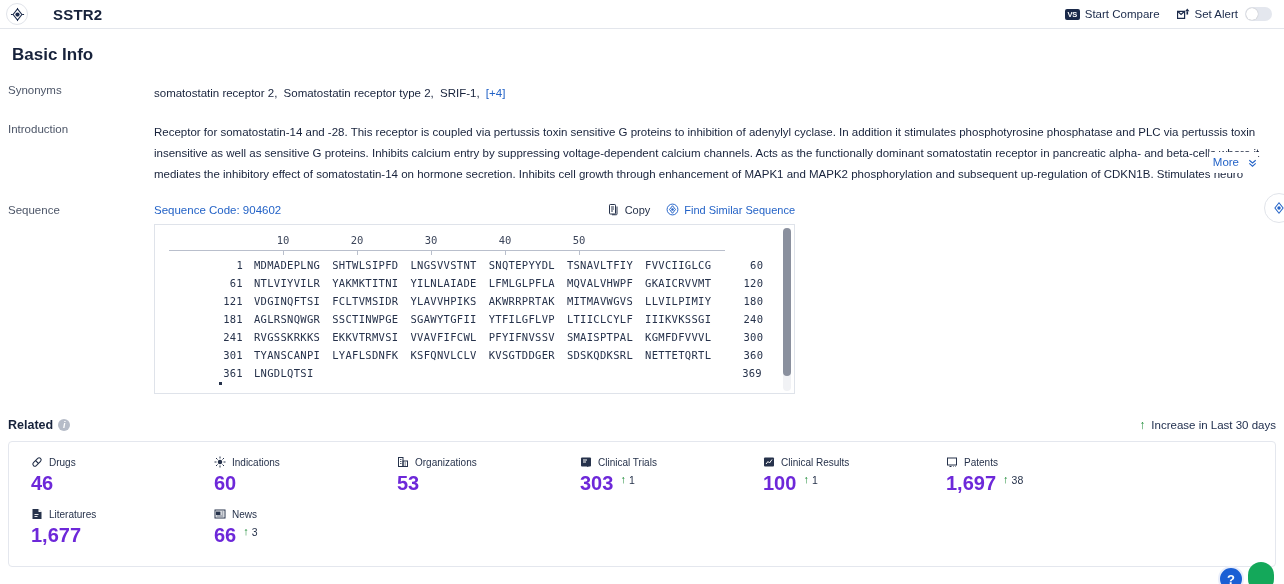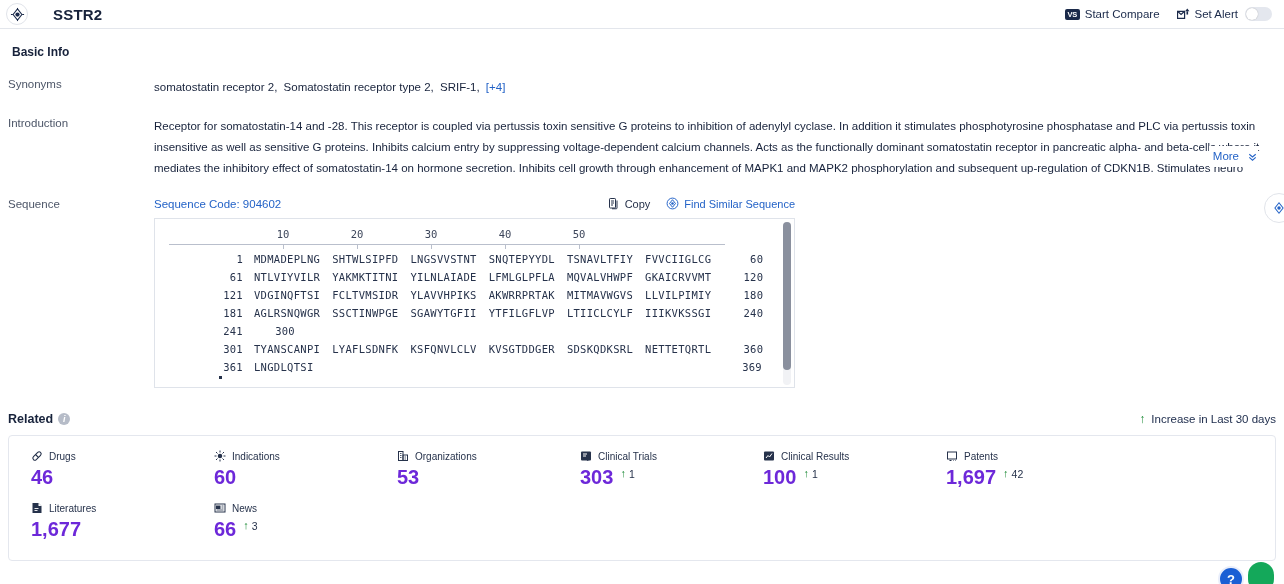--- a/index.html
+++ b/index.html
@@ -48,21 +48,21 @@
   .toggle::after {
     content: ""; position: absolute; left: 1px; top: 1px;
     width: 12px; height: 12px; border-radius: 50%; background: #fff;
     box-shadow: 0 0 1px rgba(0,0,0,.35);
   }
 
   
   .body-wrap { padding: 0 8px; position: relative; }
 
   .section-title {
-    font-size: 12px; font-weight: bold; color: #17223b;
+    font-size: 17px; font-weight: bold; color: #17223b;
     margin: 16px 0 0 0; padding-left: 4px;
   }
 
   
   .info-row { display: flex; align-items: flex-start; margin-top: 18px; }
   .info-label {
     width: 146px; flex: none; font-size: 11.5px; color: #4d5668;
     padding-top: 1px;
   }
   .info-value { flex: 1; font-size: 11.5px; color: #17223b; line-height: 21px; }
@@ -327,20 +327,28 @@
                   <span>SSCTINWPGE</span>
                   <span>SGAWYTGFII</span>
                   <span>YTFILGFLVP</span>
                   <span>LTIICLCYLF</span>
                   <span>IIIKVKSSGI</span>
                 </span>
                 <span class="seq-idx-r">240</span>
               </div>
               <div class="seq-line">
                 <span class="seq-idx-l">241</span>
+                <span class="seq-chunks">
+                  <span>RVGSSKRKKS</span>
+                  <span>EKKVTRMVSI</span>
+                  <span>VVAVFIFCWL</span>
+                  <span>PFYIFNVSSV</span>
+                  <span>SMAISPTPAL</span>
+                  <span>KGMFDFVVVL</span>
+                </span>
                 <span class="seq-idx-r">300</span>
               </div>
               <div class="seq-line">
                 <span class="seq-idx-l">301</span>
                 <span class="seq-chunks">
                   <span>TYANSCANPI</span>
                   <span>LYAFLSDNFK</span>
                   <span>KSFQNVLCLV</span>
                   <span>KVSGTDDGER</span>
                   <span>SDSKQDKSRL</span>
@@ -466,21 +474,21 @@
                 <rect x="3" y="4" width="18" height="14"></rect>
                 <path d="M7 21h4M15 21h1M19 21h1" stroke-width="2.4"></path>
               </svg>
             </span>
             <span>Patents</span>
           </div>
           <div class="stat-value-row">
             <span class="stat-value">1,697</span>
             <span class="stat-delta">
               <span class="up-arrow">↑</span>
-              <span class="dnum">42</span>
+              <span class="dnum">38</span>
             </span>
           </div>
         </div>
         <div class="stat">
           <div class="stat-label">
             <span>
               <svg viewBox="0 0 24 24" width="12" height="12" fill="#26324b">
                 <path d="M3 2h12l6 6v14H3z"></path>
                 <path d="M15 2v6h6" fill="#fff"></path>
                 <path d="M7 13h8M7 17h6" stroke="#fff" stroke-width="1.8"></path>

